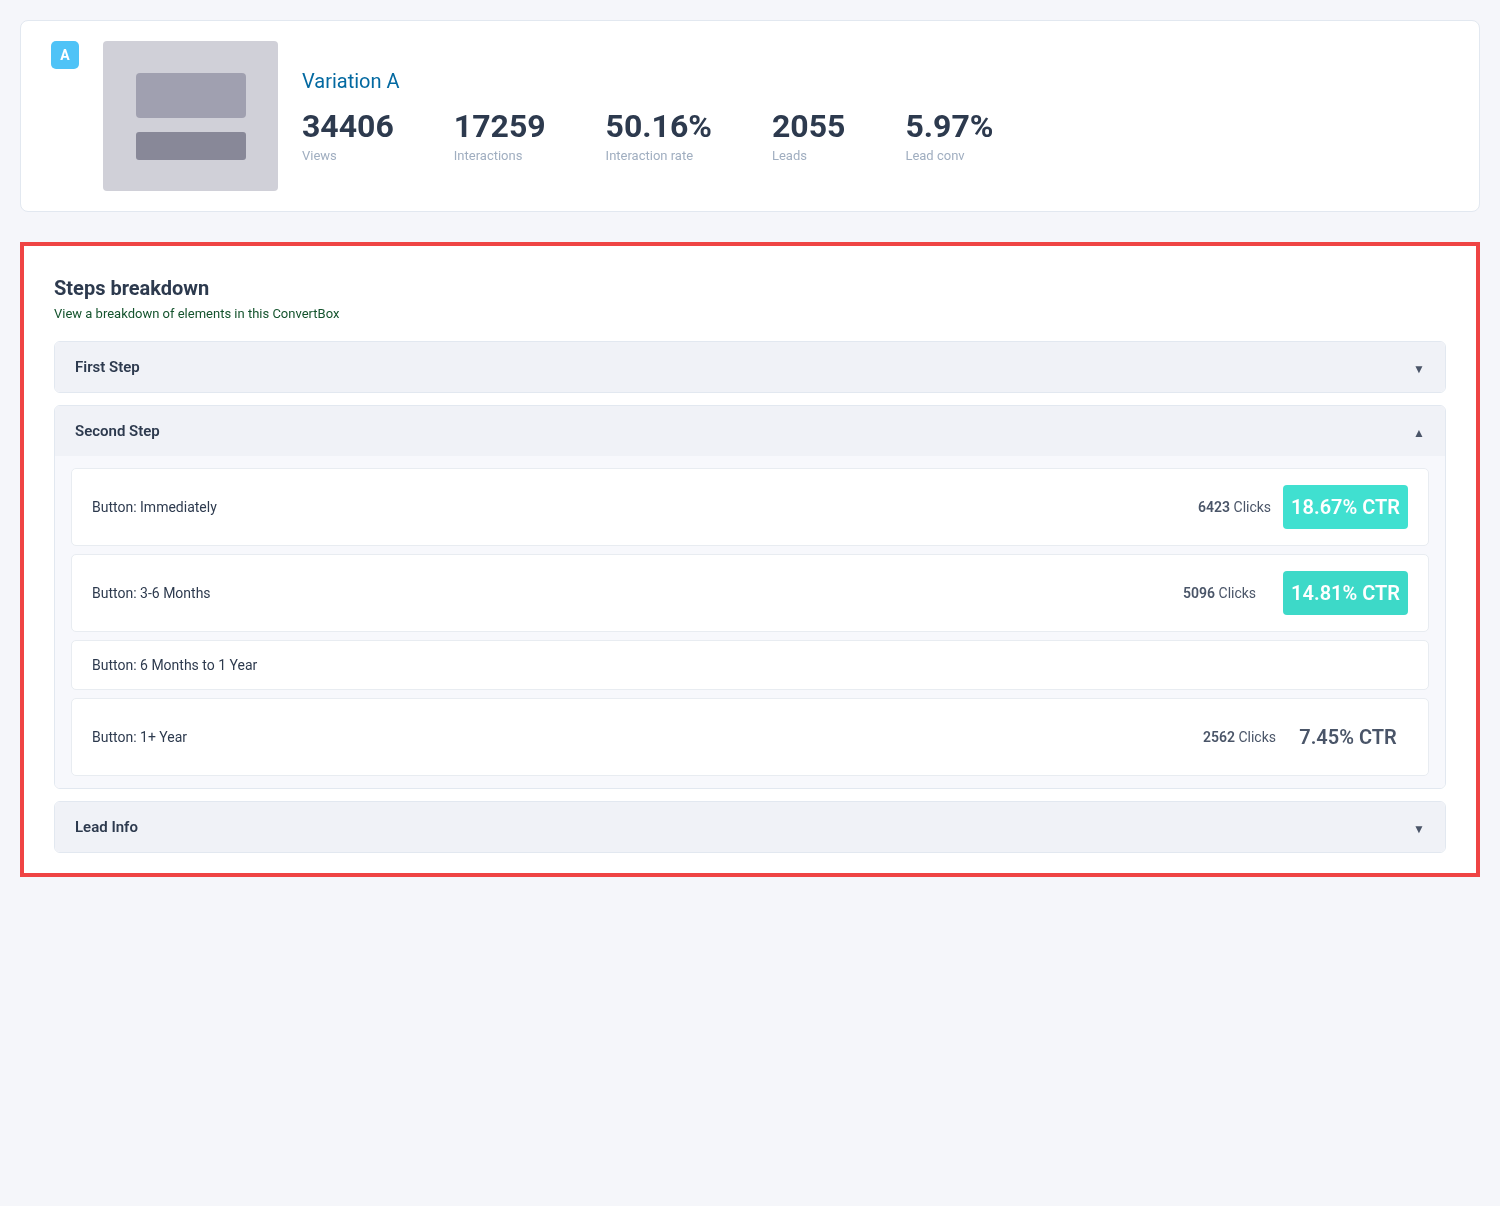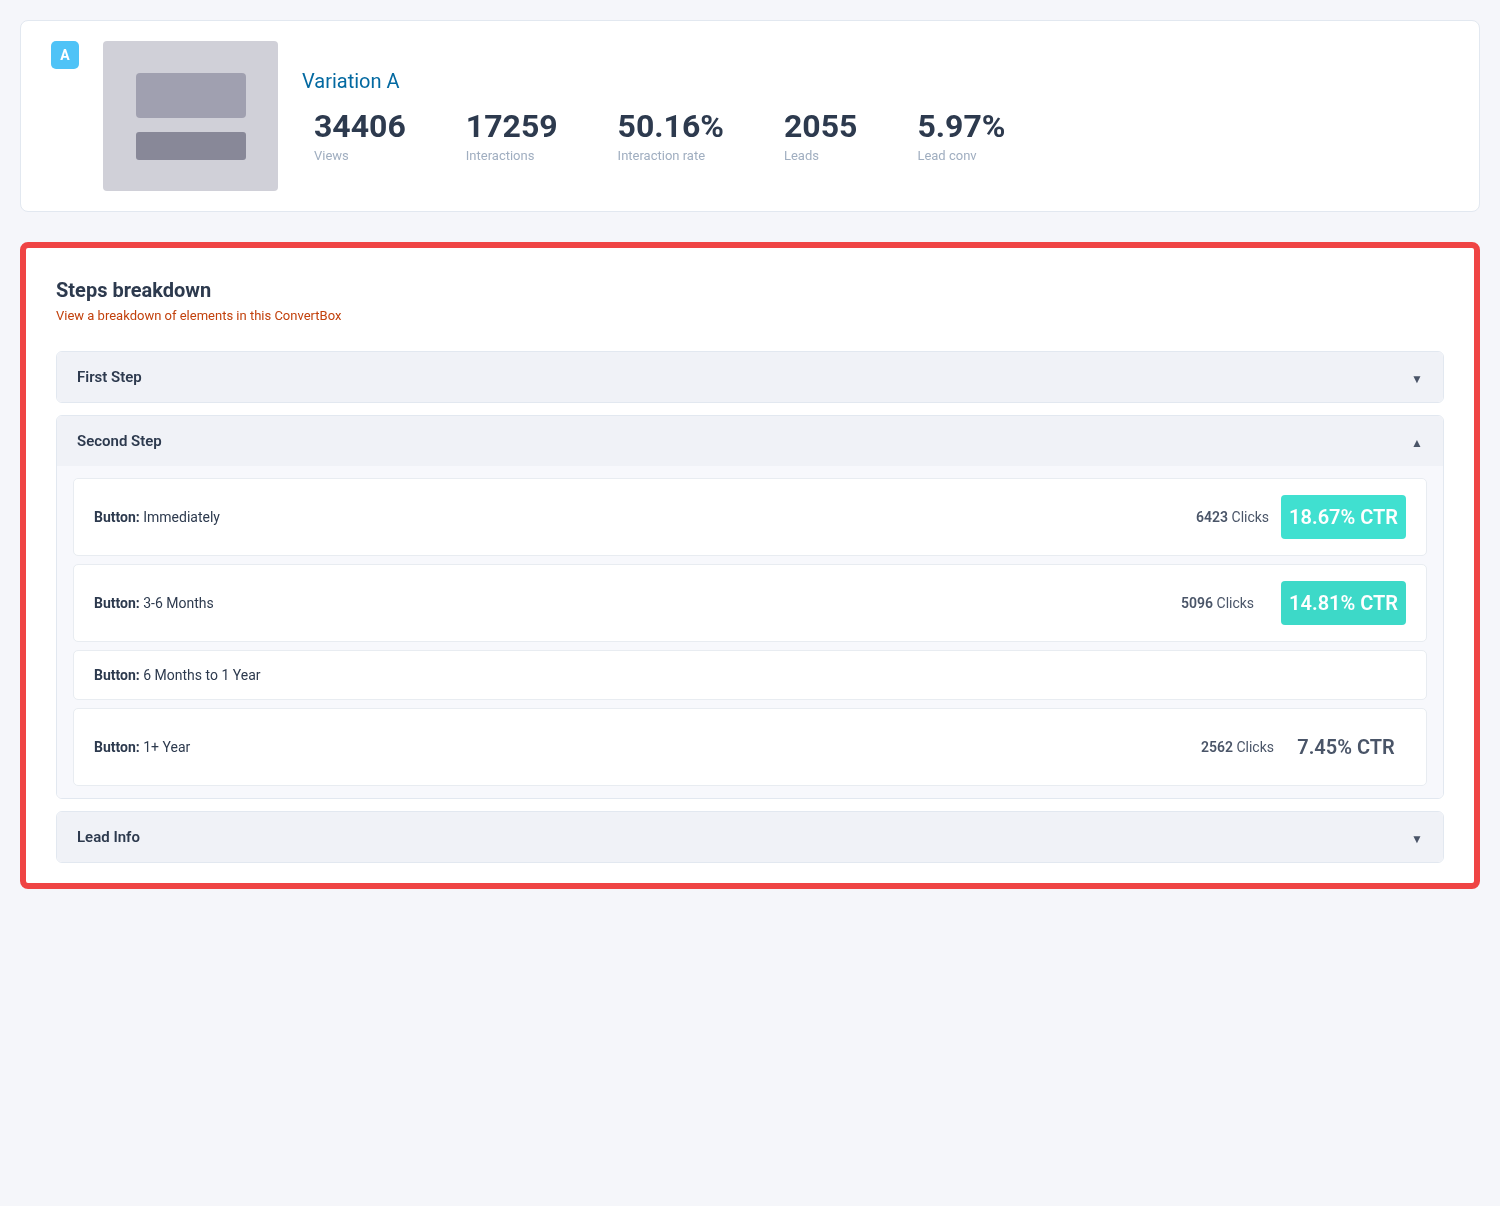--- a/index.html
+++ b/index.html
@@ -73,21 +73,20 @@
     }
     .variation-name {
       font-size: 20px;
       color: #0369a1;
       margin-bottom: 16px;
     }
     .stats-row {
       display: flex;
       gap: 60px;
       align-items: flex-start;
-      margin-left: 12px;
     }
     .stat-item {
       display: flex;
       flex-direction: column;
       align-items: flex-start;
     }
     .stat-value {
       font-size: 32px;
       font-weight: 700;
       color: #2d3a4e;
@@ -95,34 +94,34 @@
     }
     .stat-label {
       font-size: 13px;
       color: #a0aec0;
       margin-top: 4px;
     }
 
     
     .steps-section {
       background: #fff;
-      border-radius: 8px;
-      border: 6px solid #ef4444;
+      border-radius: 0;
+      border: 4px solid #ef4444;
       padding: 30px 30px 20px 30px;
     }
     .section-title {
       font-size: 20px;
       font-weight: 700;
       color: #2d3a4e;
       margin-bottom: 6px;
     }
     .section-subtitle {
       font-size: 13px;
-      color: #c2410c;
-      margin-bottom: 28px;
+      color: #14532d;
+      margin-bottom: 20px;
     }
 
     
     .step-accordion {
       border: 1px solid #e2e8f0;
       border-radius: 6px;
       margin-bottom: 12px;
       overflow: hidden;
     }
     .step-header {
@@ -159,21 +158,21 @@
       margin-bottom: 8px;
     }
     .button-row:last-child {
       margin-bottom: 0;
     }
     .button-label {
       font-size: 14px;
       color: #2d3a4e;
     }
     .button-label strong {
-      font-weight: 700;
+      font-weight: 400;
     }
     .button-right {
       display: flex;
       align-items: center;
       gap: 12px;
     }
     .clicks-count {
       font-size: 14px;
       color: #4a5568;
       min-width: 90px;

